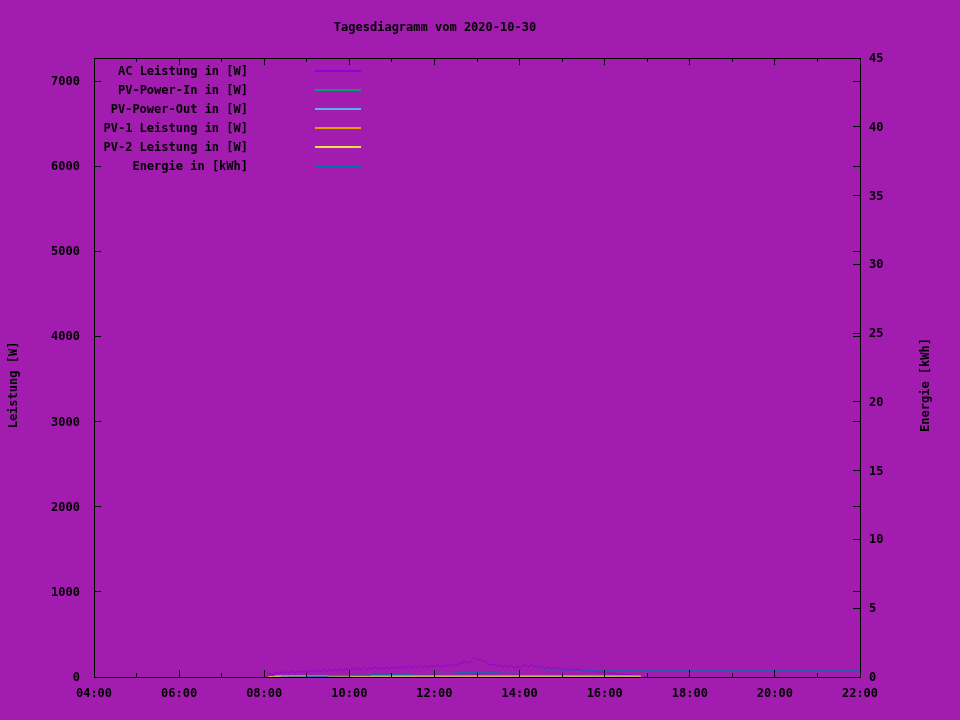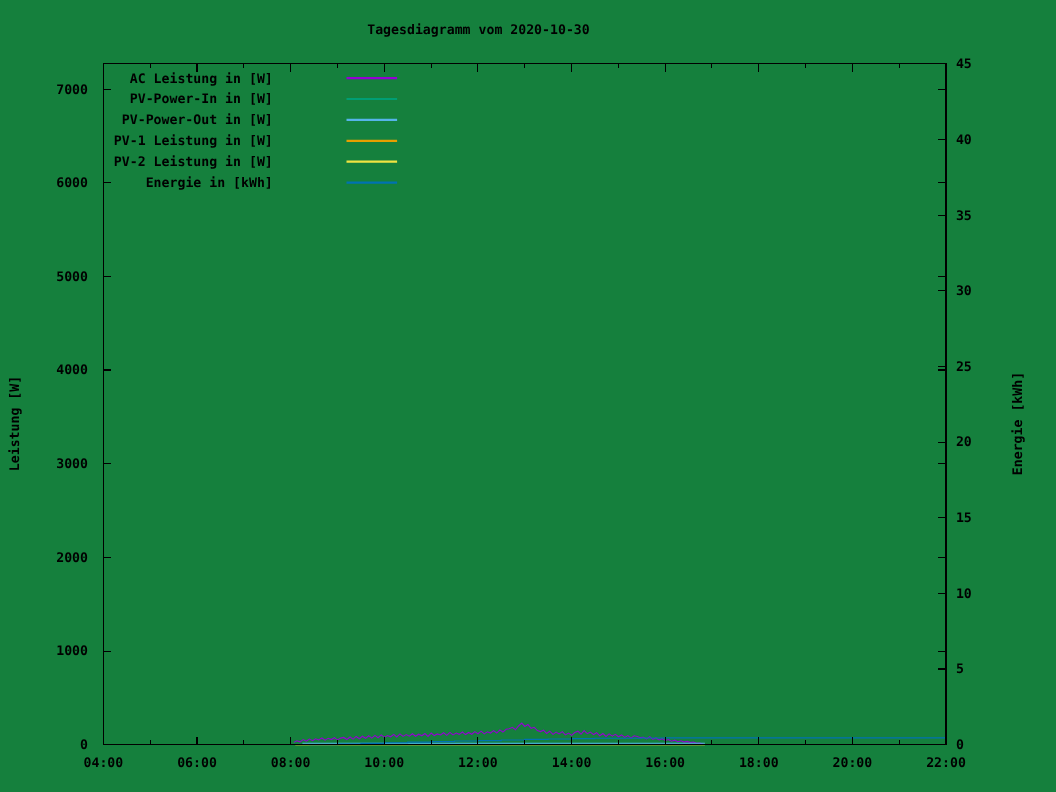--- a/index.html
+++ b/index.html
@@ -1,20 +1,20 @@
 <!DOCTYPE html>
 <html><head>
 <meta charset="utf-8">
 <style>
   html, body { margin: 0; padding: 0; background: #ffffff; }
   .screen {
     position: relative;
     width: 960px;
     height: 720px;
-    background: #15803d;
+    background: #a21caf;
     overflow: hidden;
   }
   svg text {
     font-family: "DejaVu Sans Mono", monospace;
     font-weight: bold;
     font-size: 12px;
     fill: #000000;
   }
   .frame-line { stroke: #000000; stroke-width: 1; fill: none; shape-rendering: crispEdges; }
   .tick { stroke: #000000; stroke-width: 1; shape-rendering: crispEdges; }

